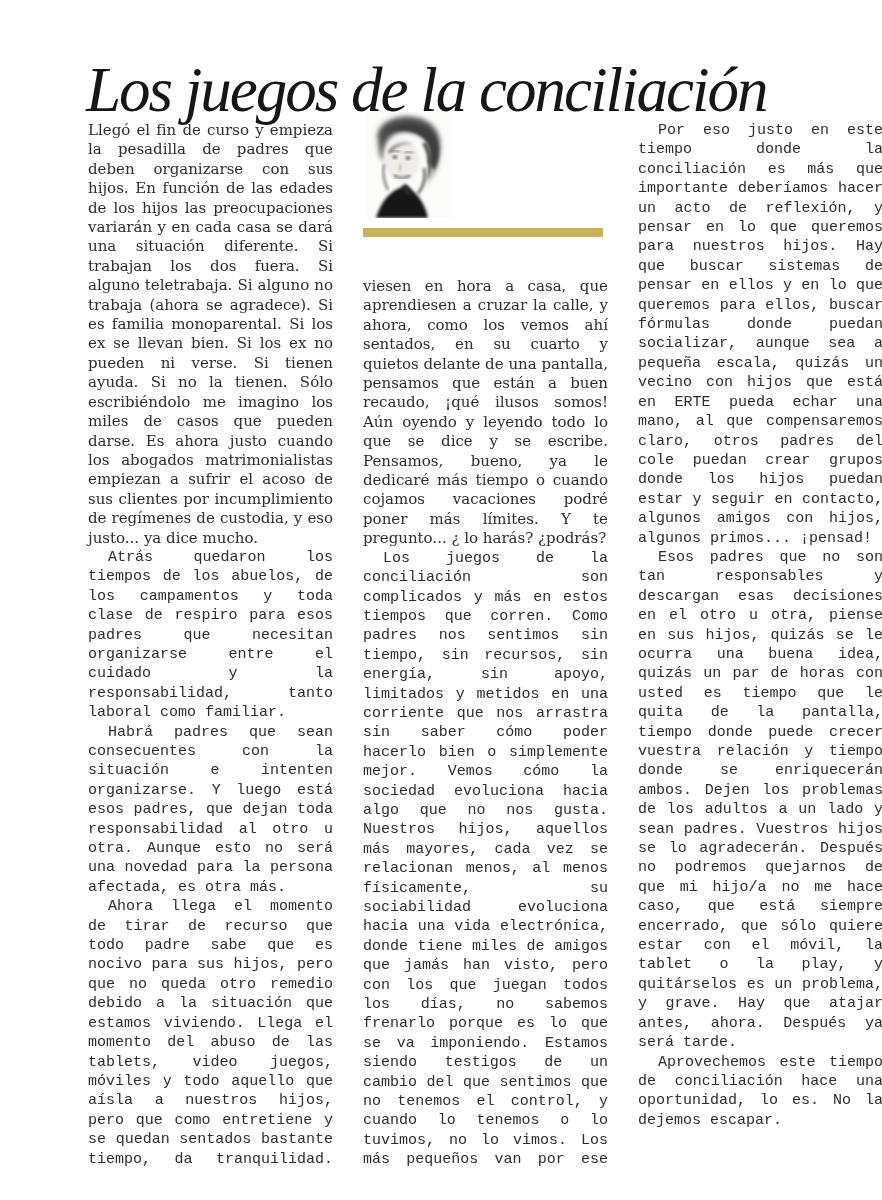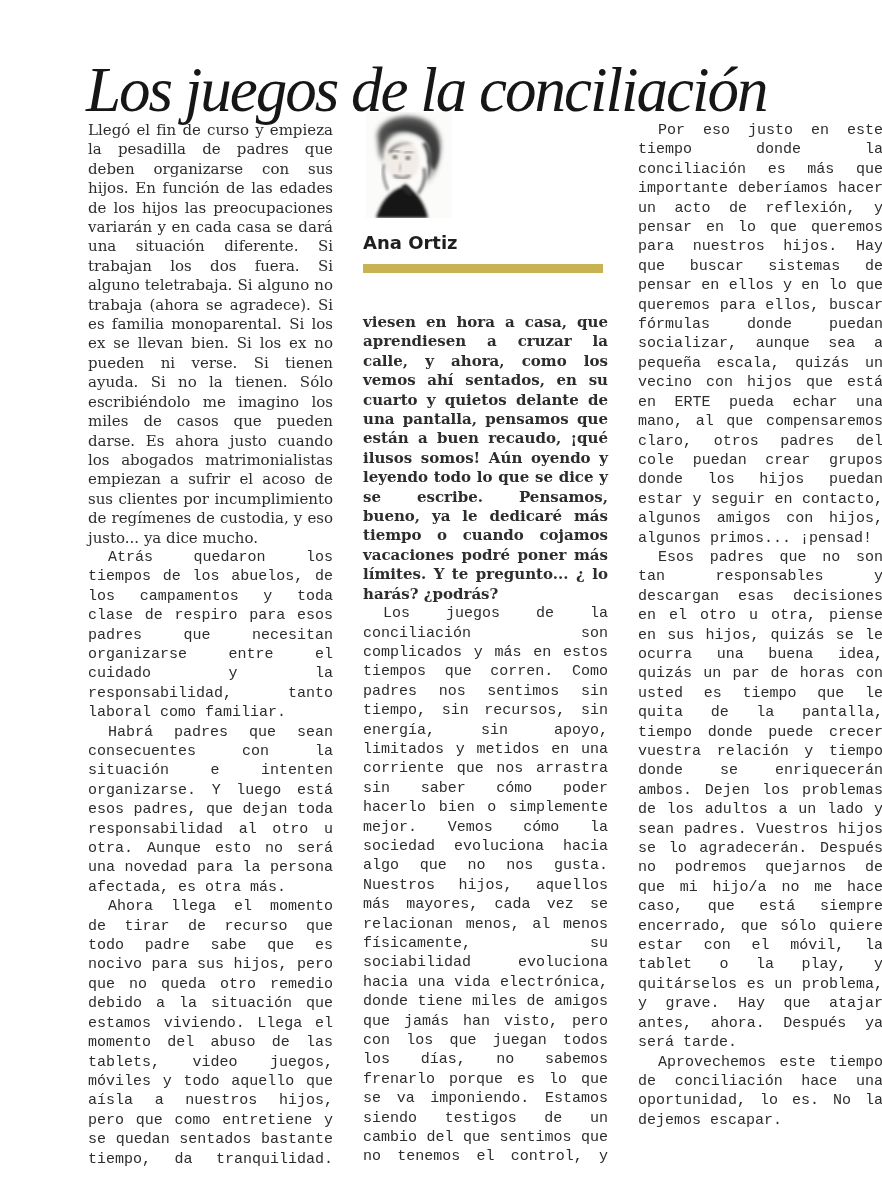--- a/index.html
+++ b/index.html
@@ -55,21 +55,21 @@
     font-size: 18px;
     line-height: 22px;
     color: #1f1f1f;
   }
   .accent-rule {
     margin-top: 10px;
     width: 240px;
     height: 9px;
     background: #c9b251;
   }
-  .after-rule { margin-top: 40px; font-weight: bold; }
+  .after-rule { margin-top: 40px; }
 </style>
 </head>
 <body>
 
 <div class="page">
 
   <h1 class="headline">Los juegos de la conciliación</h1>
 
   <div class="columns">
 
@@ -108,21 +108,20 @@
           <path d="M34,52 C35,55 35,57 33,59" stroke="#8a8a8a" stroke-width="1.2" fill="none" filter="url(#soft)"></path>
           <path d="M28,63 C32,67 40,67 44,63" stroke="#4a4a4a" stroke-width="1.8" fill="none" filter="url(#soft)"></path>
           <path d="M29,64 C33,66 39,66 43,63" stroke="#f7f5f2" stroke-width="1" fill="none" filter="url(#soft)"></path>
 
           <path d="M10,106 C16,86 28,76 40,74 C48,78 58,88 62,106 Z" fill="#181818" filter="url(#soft)"></path>
           <path d="M40,72 C44,76 46,80 45,84 C40,82 36,78 36,74 Z" fill="#2a2a2a" filter="url(#soft)"></path>
 
           <path d="M18,52 C16,62 18,70 22,78" stroke="#6a6a6a" stroke-width="2" fill="none" filter="url(#soft)"></path>
           <path d="M58,56 C60,66 58,74 52,82" stroke="#5a5a5a" stroke-width="2.4" fill="none" filter="url(#soft)"></path>
         </svg>
-        <div class="author-name">Ana Ortiz</div>
         <div class="accent-rule" style="background-color: rgb(201, 178, 81);"></div>
       </div>
       <p class="para after-rule">viesen en hora a casa, que aprendiesen a cruzar la calle, y ahora, como los vemos ahí sentados, en su cuarto y quietos delante de una pantalla, pensamos que están a buen recaudo, ¡qué ilusos somos! Aún oyendo y leyendo todo lo que se dice y se escribe. Pensamos, bueno, ya le dedicaré más tiempo o cuando cojamos vacaciones podré poner más límites. Y te pregunto... ¿ lo harás? ¿podrás?</p>
       <p class="para indent">Los juegos de la conciliación son complicados y más en estos tiempos que corren. Como padres nos sentimos sin tiempo, sin recursos, sin energía, sin apoyo, limitados y metidos en una corriente que nos arrastra sin saber cómo poder hacerlo bien o simplemente mejor. Vemos cómo la sociedad evoluciona hacia algo que no nos gusta. Nuestros hijos, aquellos más mayores, cada vez se relacionan menos, al menos físicamente, su sociabilidad evoluciona hacia una vida electrónica, donde tiene miles de amigos que jamás han visto, pero con los que juegan todos los días, no sabemos frenarlo porque es lo que se va imponiendo. Estamos siendo testigos de un cambio del que sentimos que no tenemos el control, y cuando lo tenemos o lo tuvimos, no lo vimos. Los más pequeños van por ese camino, sobre todo en este tiempo donde el covid hace que la interactuación sea</p>
     </div>
 
     <div class="col pad-sm">
       <p class="para indent">Por eso justo en este tiempo donde la conciliación es más que importante deberíamos hacer un acto de reflexión, y pensar en lo que queremos para nuestros hijos. Hay que buscar sistemas de pensar en ellos y en lo que queremos para ellos, buscar fórmulas donde puedan socializar, aunque sea a pequeña escala, quizás un vecino con hijos que está en ERTE pueda echar una mano, al que compensaremos claro, otros padres del cole puedan crear grupos donde los hijos puedan estar y seguir en contacto, algunos amigos con hijos, algunos primos... ¡pensad!</p>
       <p class="para indent">Esos padres que no son tan responsables y descargan esas decisiones en el otro u otra, piense en sus hijos, quizás se le ocurra una buena idea, quizás un par de horas con usted es tiempo que le quita de la pantalla, tiempo donde puede crecer vuestra relación y tiempo donde se enriquecerán ambos. Dejen los problemas de los adultos a un lado y sean padres. Vuestros hijos se lo agradecerán. Después no podremos quejarnos de que mi hijo/a no me hace caso, que está siempre encerrado, que sólo quiere estar con el móvil, la tablet o la play, y quitárselos es un problema, y grave. Hay que atajar antes, ahora. Después ya será tarde.</p>
       <p class="para indent">Aprovechemos este tiempo de conciliación hace una oportunidad, lo es. No la dejemos escapar.</p>

